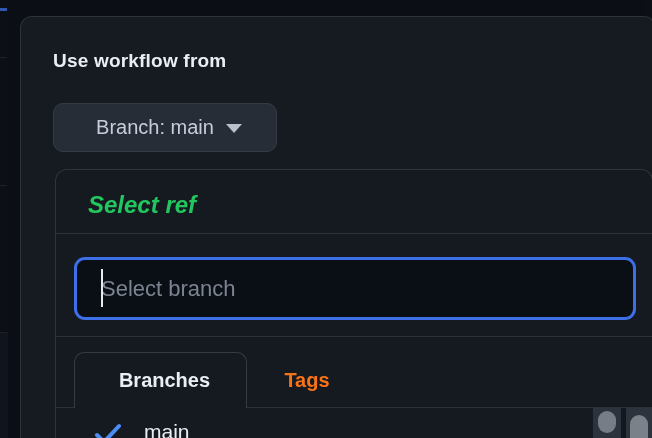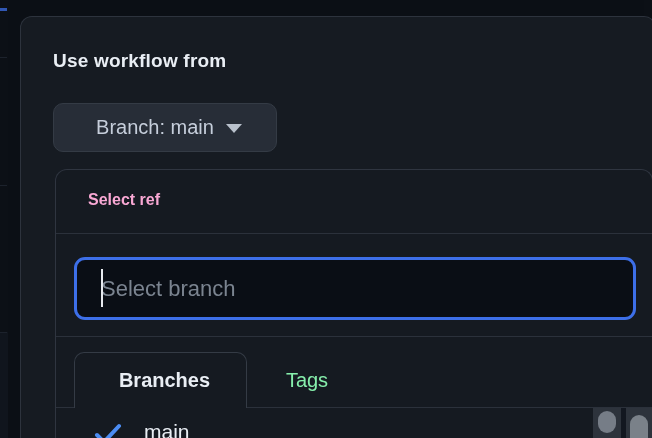--- a/index.html
+++ b/index.html
@@ -38,21 +38,21 @@
   }
 
   
   .panel{
     position:absolute;left:34px;top:152px;width:598px;height:286px;
     background:#151a21;border:1px solid #2f3540;border-bottom:none;
     border-radius:12px 12px 0 0;box-sizing:border-box;overflow:hidden;
   }
   .panel-title{
     position:absolute;left:32px;top:21px;
-    font-size:16px;font-weight:700;color:#f9a8d4;
+    font-size:24px;font-weight:700;color:#22c55e;font-style:italic;
   }
   .divider{position:absolute;left:0;width:598px;height:1px;background:#2b313b;}
   .divider.d1{top:63px;}
   .divider.d2{top:166px;}
 
   .ref-input{
     position:absolute;left:18px;top:87px;width:562px;height:63px;
     box-sizing:border-box;background:#0a0e15;
     border:3px solid var(--accent-blue,#3d6fe8);border-radius:11px;
     color:#86efac;font-size:22px;font-family:"Liberation Sans",sans-serif;
@@ -69,21 +69,21 @@
   .tab{
     position:absolute;top:182px;height:56px;box-sizing:border-box;
     display:flex;align-items:center;justify-content:center;cursor:pointer;
     font-size:20px;
   }
   .tab.active{
     left:18px;width:173px;z-index:2;
     background:#151a21;border:1px solid #343b45;border-bottom:none;
     border-radius:10px 10px 0 0;color:#e9eef4;font-weight:700;padding-left:8px;
   }
-  .tab.inactive{left:191px;width:120px;color:#86efac;font-weight:400;}
+  .tab.inactive{left:191px;width:120px;color:#f97316;font-weight:700;}
 
   
   .ref-item{
     position:absolute;left:0;top:238px;width:530px;height:48px;cursor:pointer;
   }
   .check-icon{position:absolute;left:38px;top:14px;width:28px;height:24px;}
   .ref-item-label{
     position:absolute;left:88px;top:12px;font-size:21px;font-weight:400;color:#e9eef4;
   }
 

